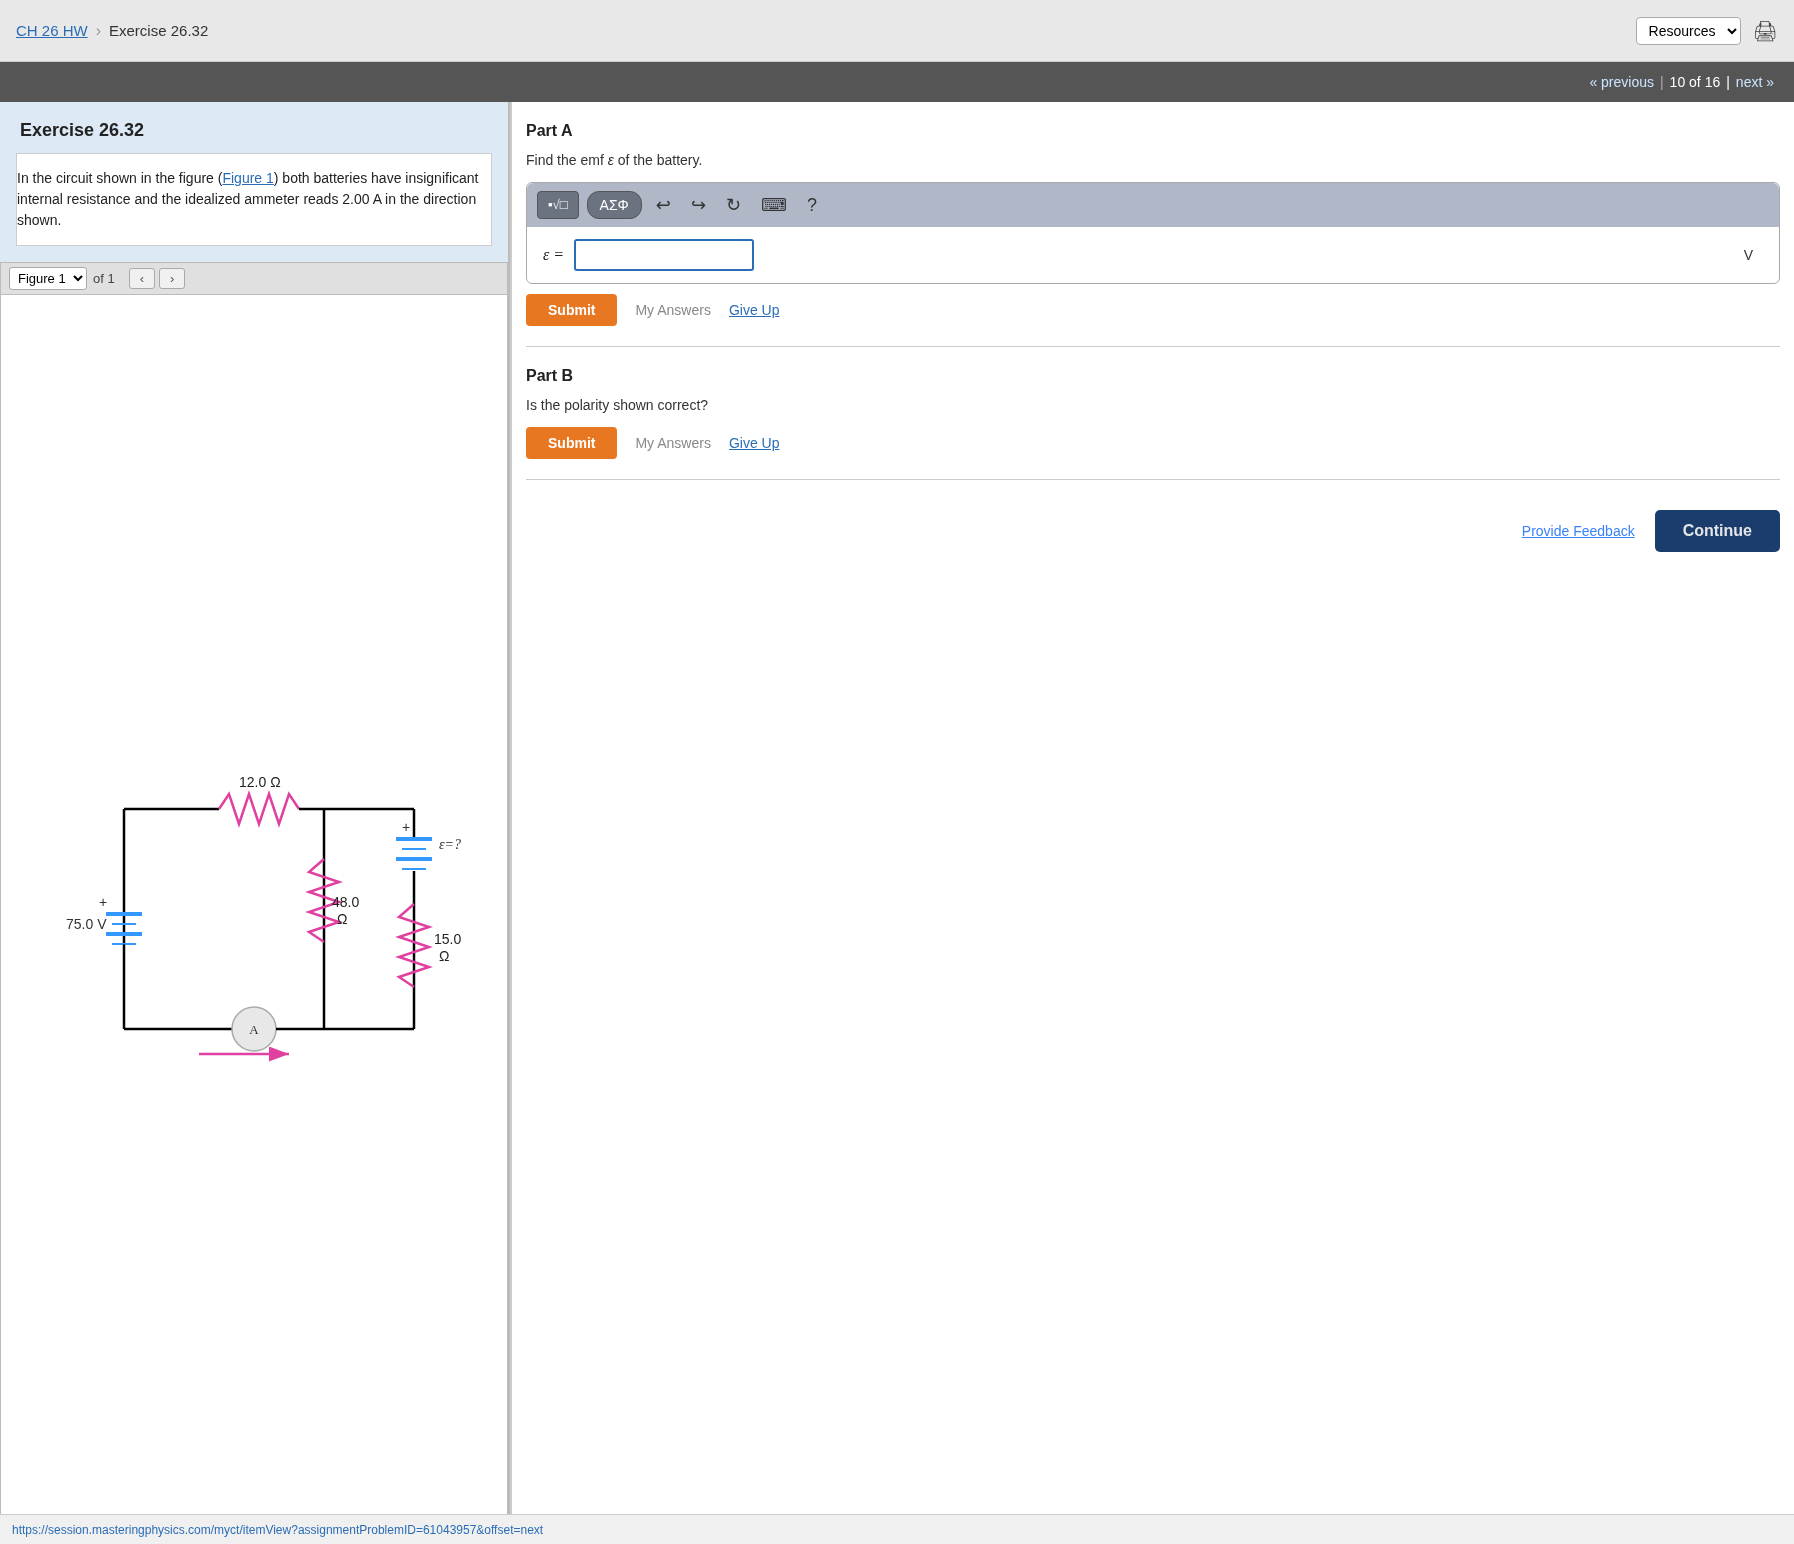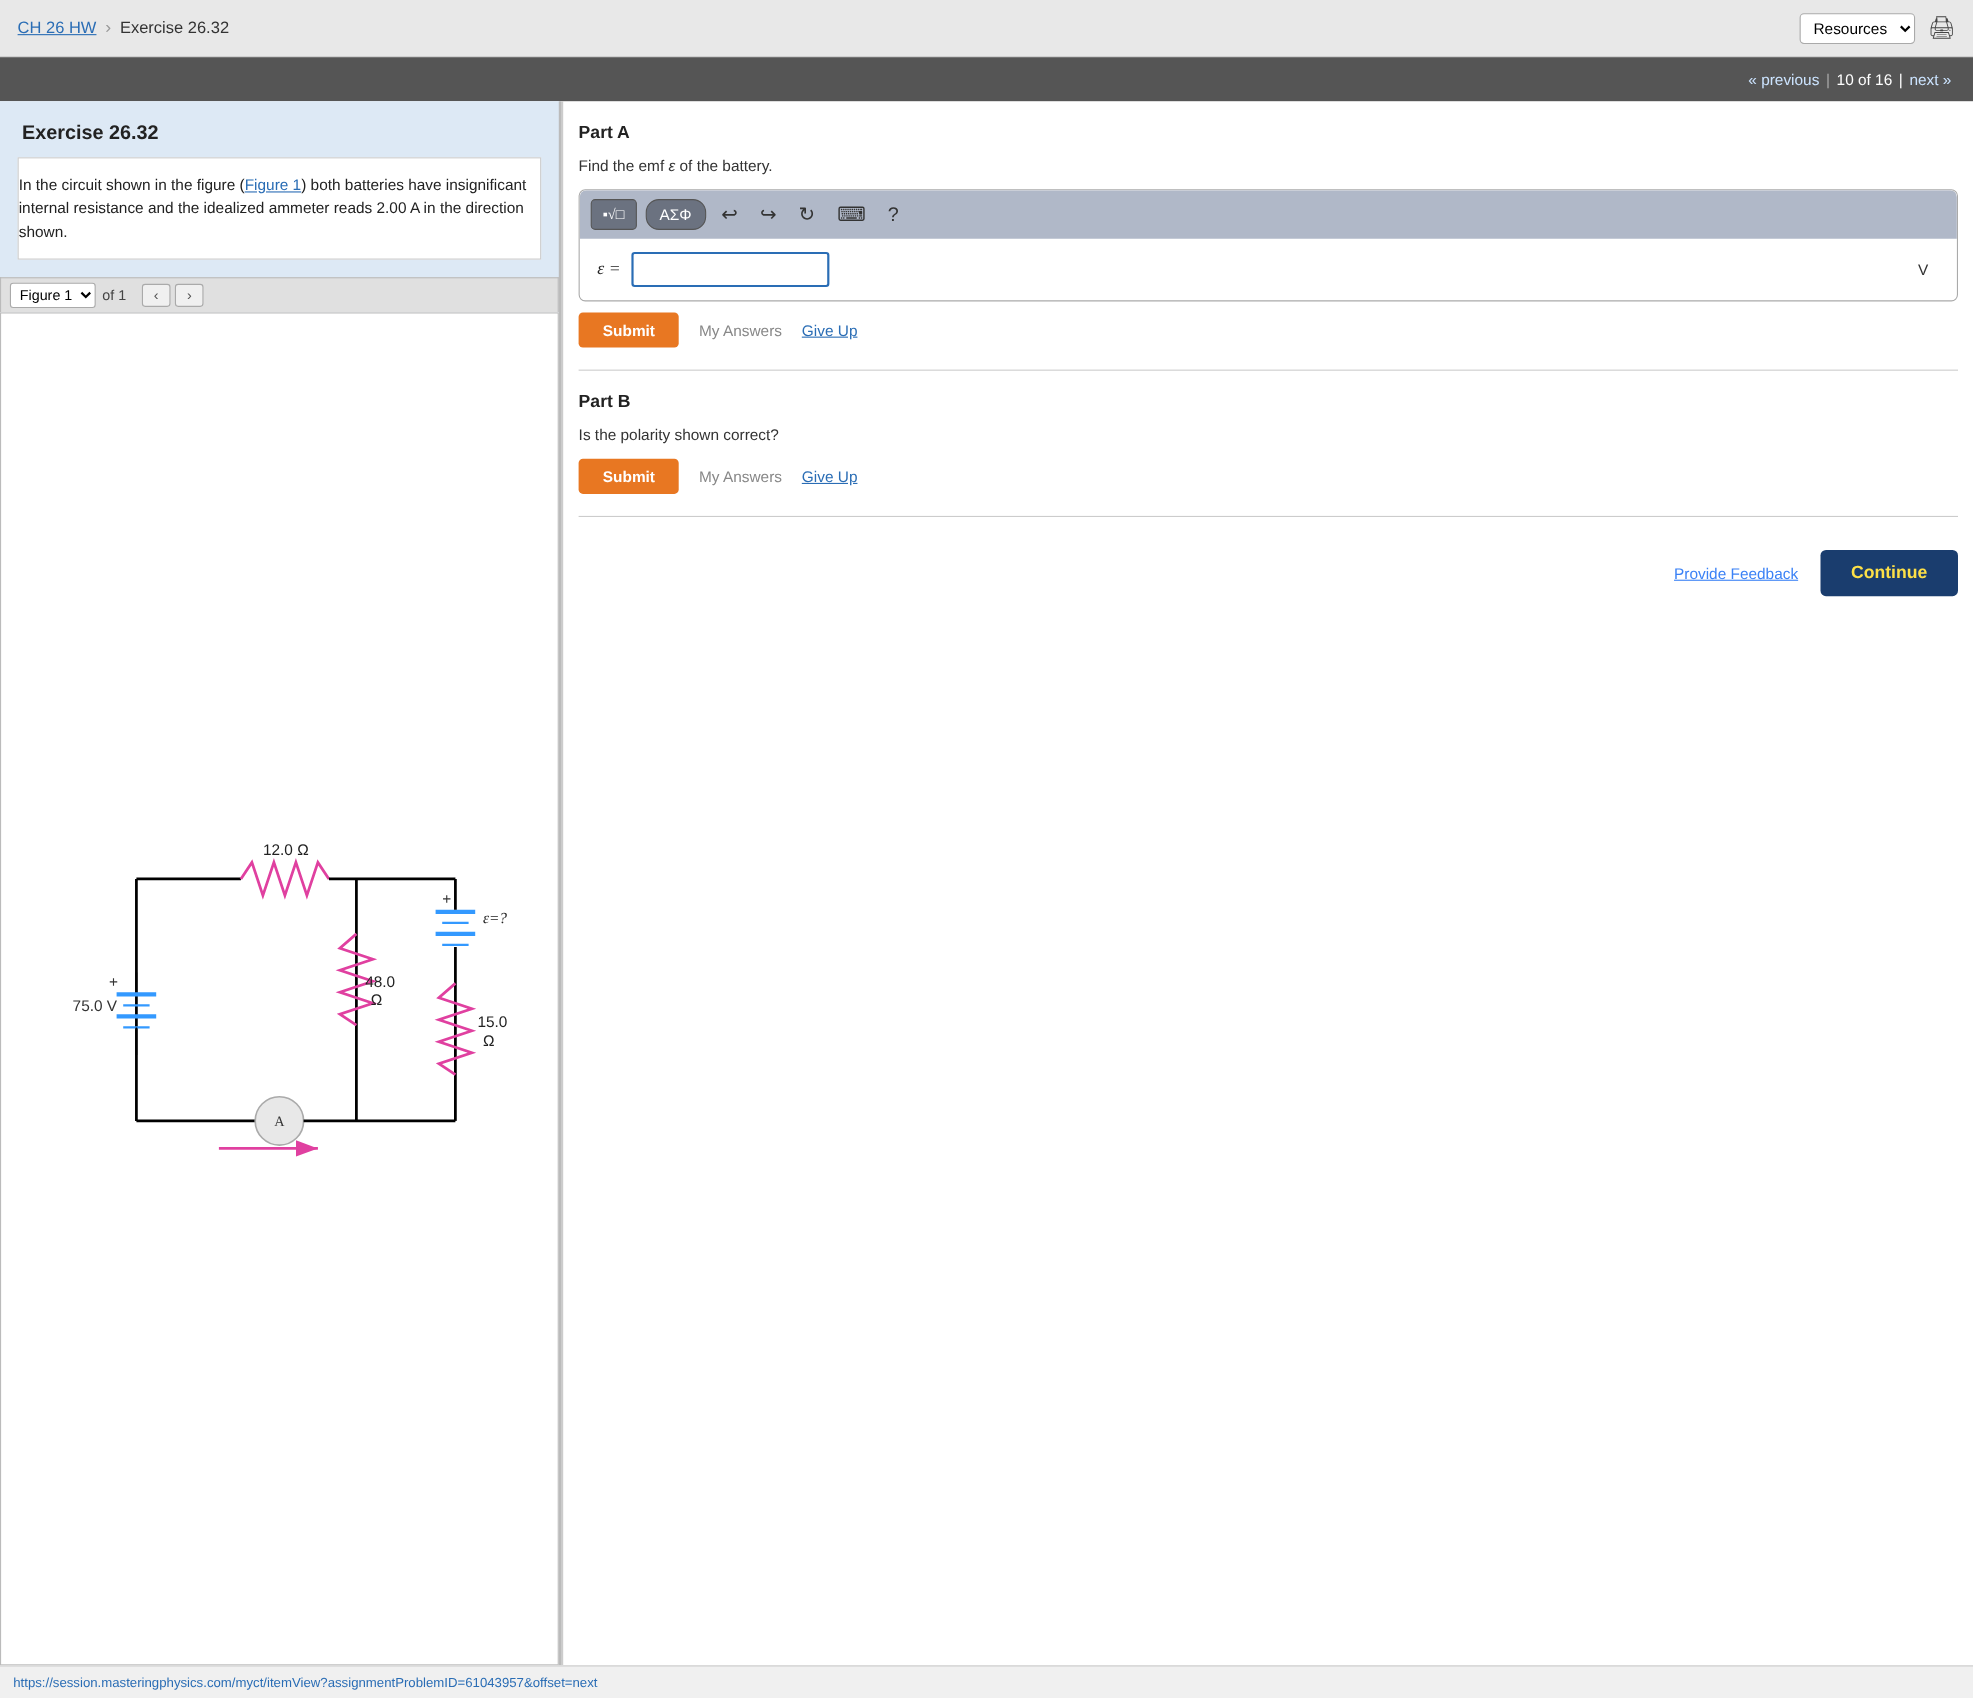--- a/index.html
+++ b/index.html
@@ -5,21 +5,21 @@
     * { box-sizing: border-box; margin: 0; padding: 0; }
     body { font-family: Arial, Helvetica, sans-serif; font-size: 14px; background: #fff; width: 1794px; min-height: 1544px; }
 
     
     #top-nav {
       display: flex;
       align-items: center;
       background: #e8e8e8;
       border-bottom: 1px solid #ccc;
       padding: 8px 16px;
-      height: 52px;
+      height: 62px;
     }
     #breadcrumb-ch26 {
       color: #2a6db5;
       text-decoration: underline;
       cursor: pointer;
       font-size: 15px;
     }
     #breadcrumb-arrow {
       color: #999;
       margin: 0 8px;
@@ -325,21 +325,21 @@
       margin-top: 10px;
     }
     #provide-feedback-link {
       color: #3b82f6;
       font-size: 14px;
       cursor: pointer;
       text-decoration: underline;
     }
     #continue-btn {
       background: #1a3d6e;
-      color: #fde047;
+      color: #e5e5e5;
       border: none;
       border-radius: 5px;
       padding: 12px 28px;
       font-size: 16px;
       font-weight: bold;
       cursor: pointer;
     }
 
     
     #status-bar {

